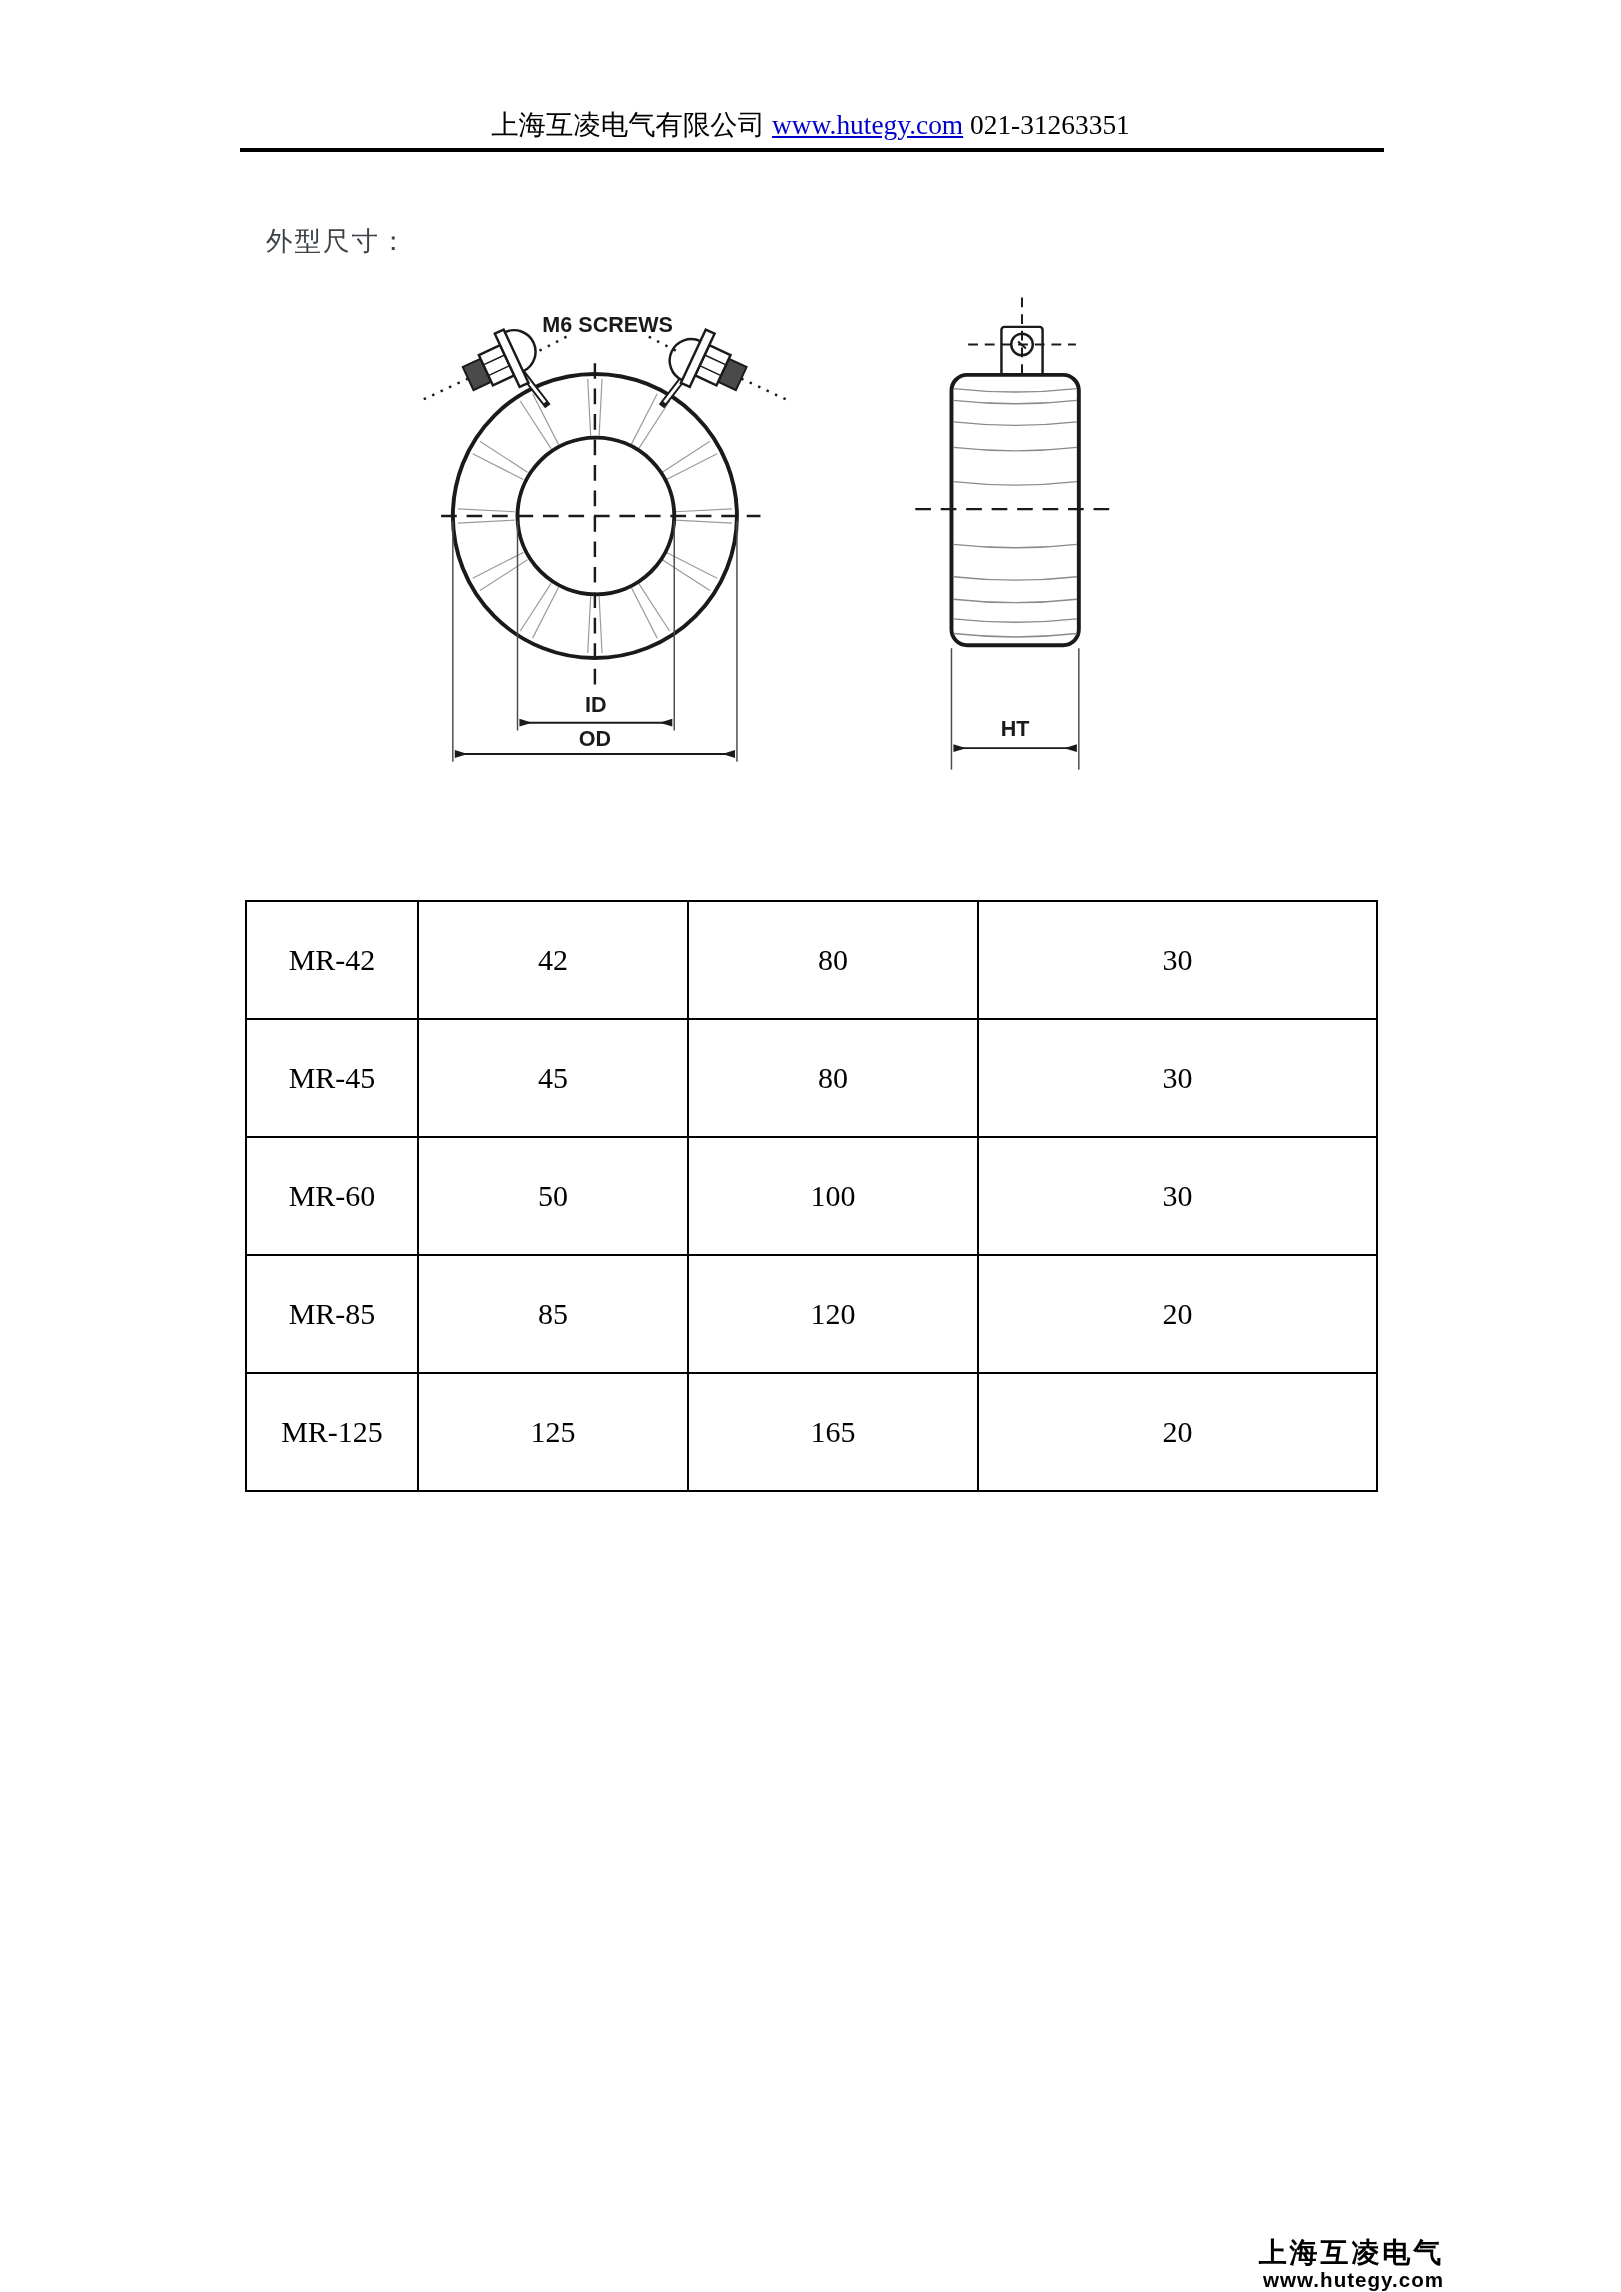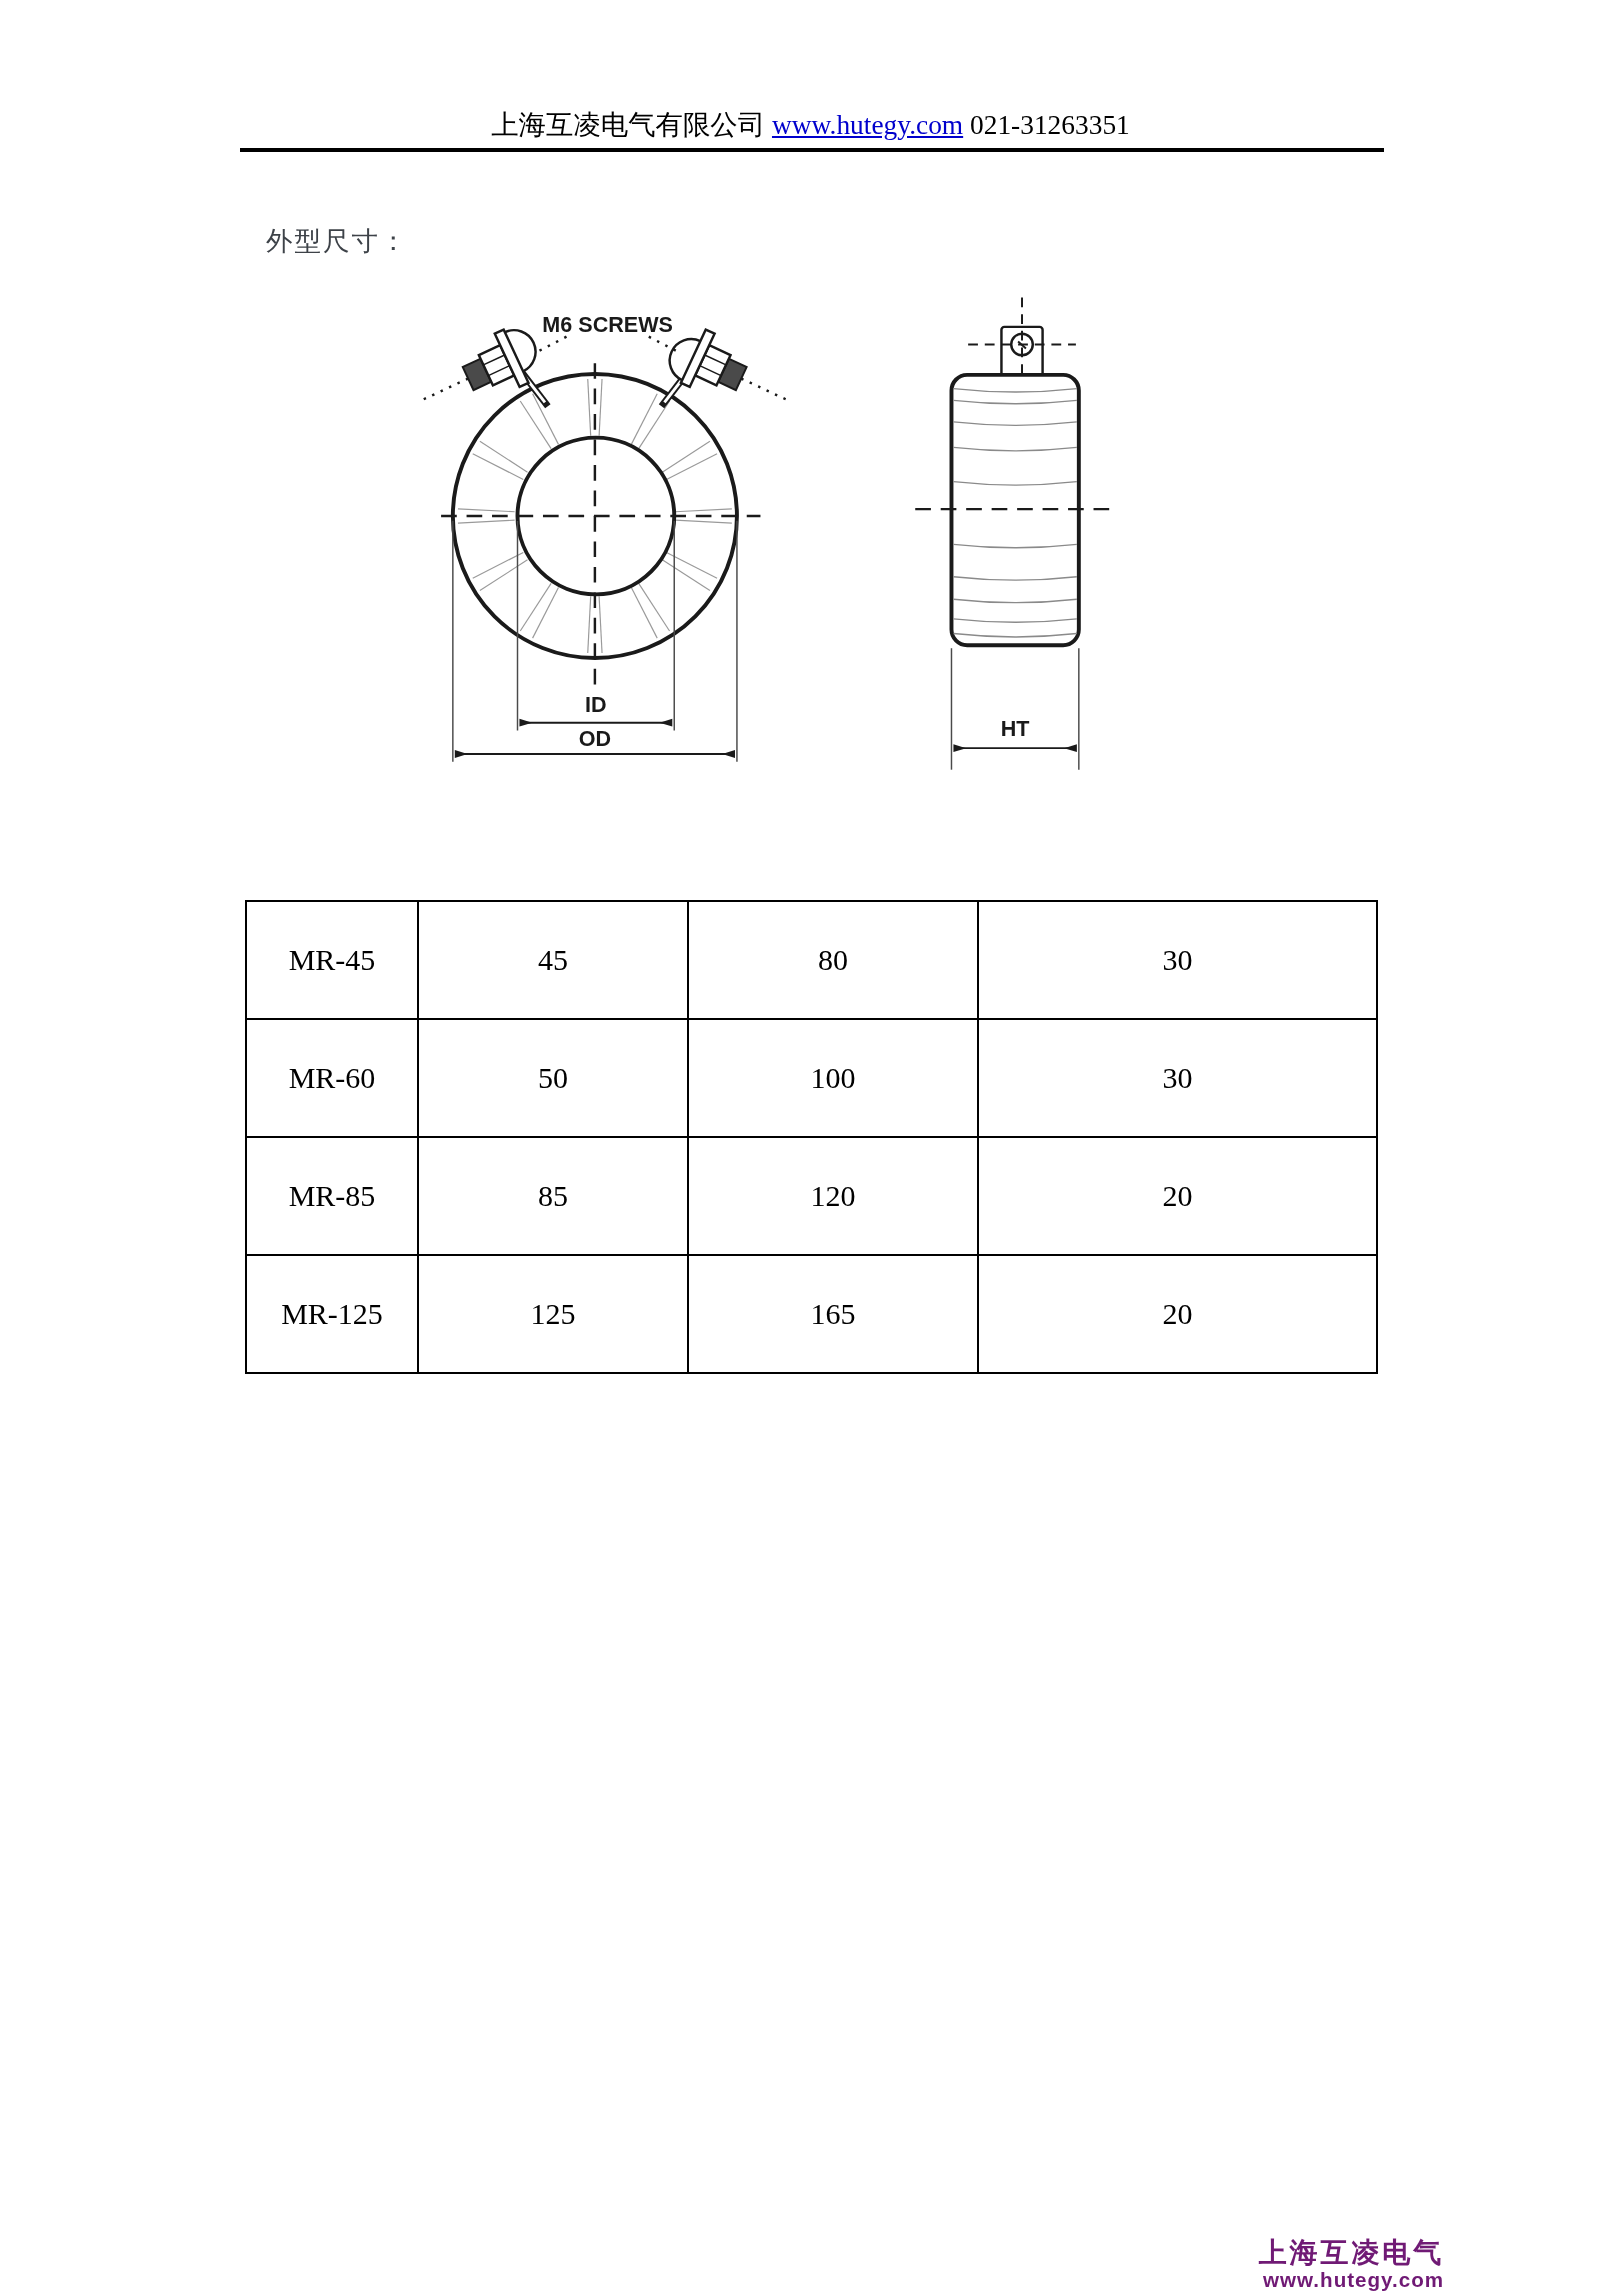--- a/index.html
+++ b/index.html
@@ -149,20 +149,26 @@
 
   <table class="dims">
     <colgroup>
         <col style="width:172px">
         <col style="width:270px">
         <col style="width:290px">
         <col style="width:399px">
       </colgroup>
     <tbody>
     <tr class="row">
+      <td>MR-42</td>
+      <td>42</td>
+      <td>80</td>
+      <td>30</td>
+    </tr>
+    <tr class="row">
       <td>MR-45</td>
       <td>45</td>
       <td>80</td>
       <td>30</td>
     </tr>
     <tr class="row">
       <td>MR-60</td>
       <td>50</td>
       <td>100</td>
       <td>30</td>
@@ -175,19 +181,19 @@
     </tr>
     <tr class="row">
       <td>MR-125</td>
       <td>125</td>
       <td>165</td>
       <td>20</td>
     </tr>
   </tbody>
     </table>
 
-  <div class="footer" style="color: #701a75;">
+  <div class="footer" style="color: #000000;">
     <div class="brand">上海互凌电气</div>
     <div class="furl">www.hutegy.com</div>
   </div>
 
 </div>
 
 
 </body></html>

